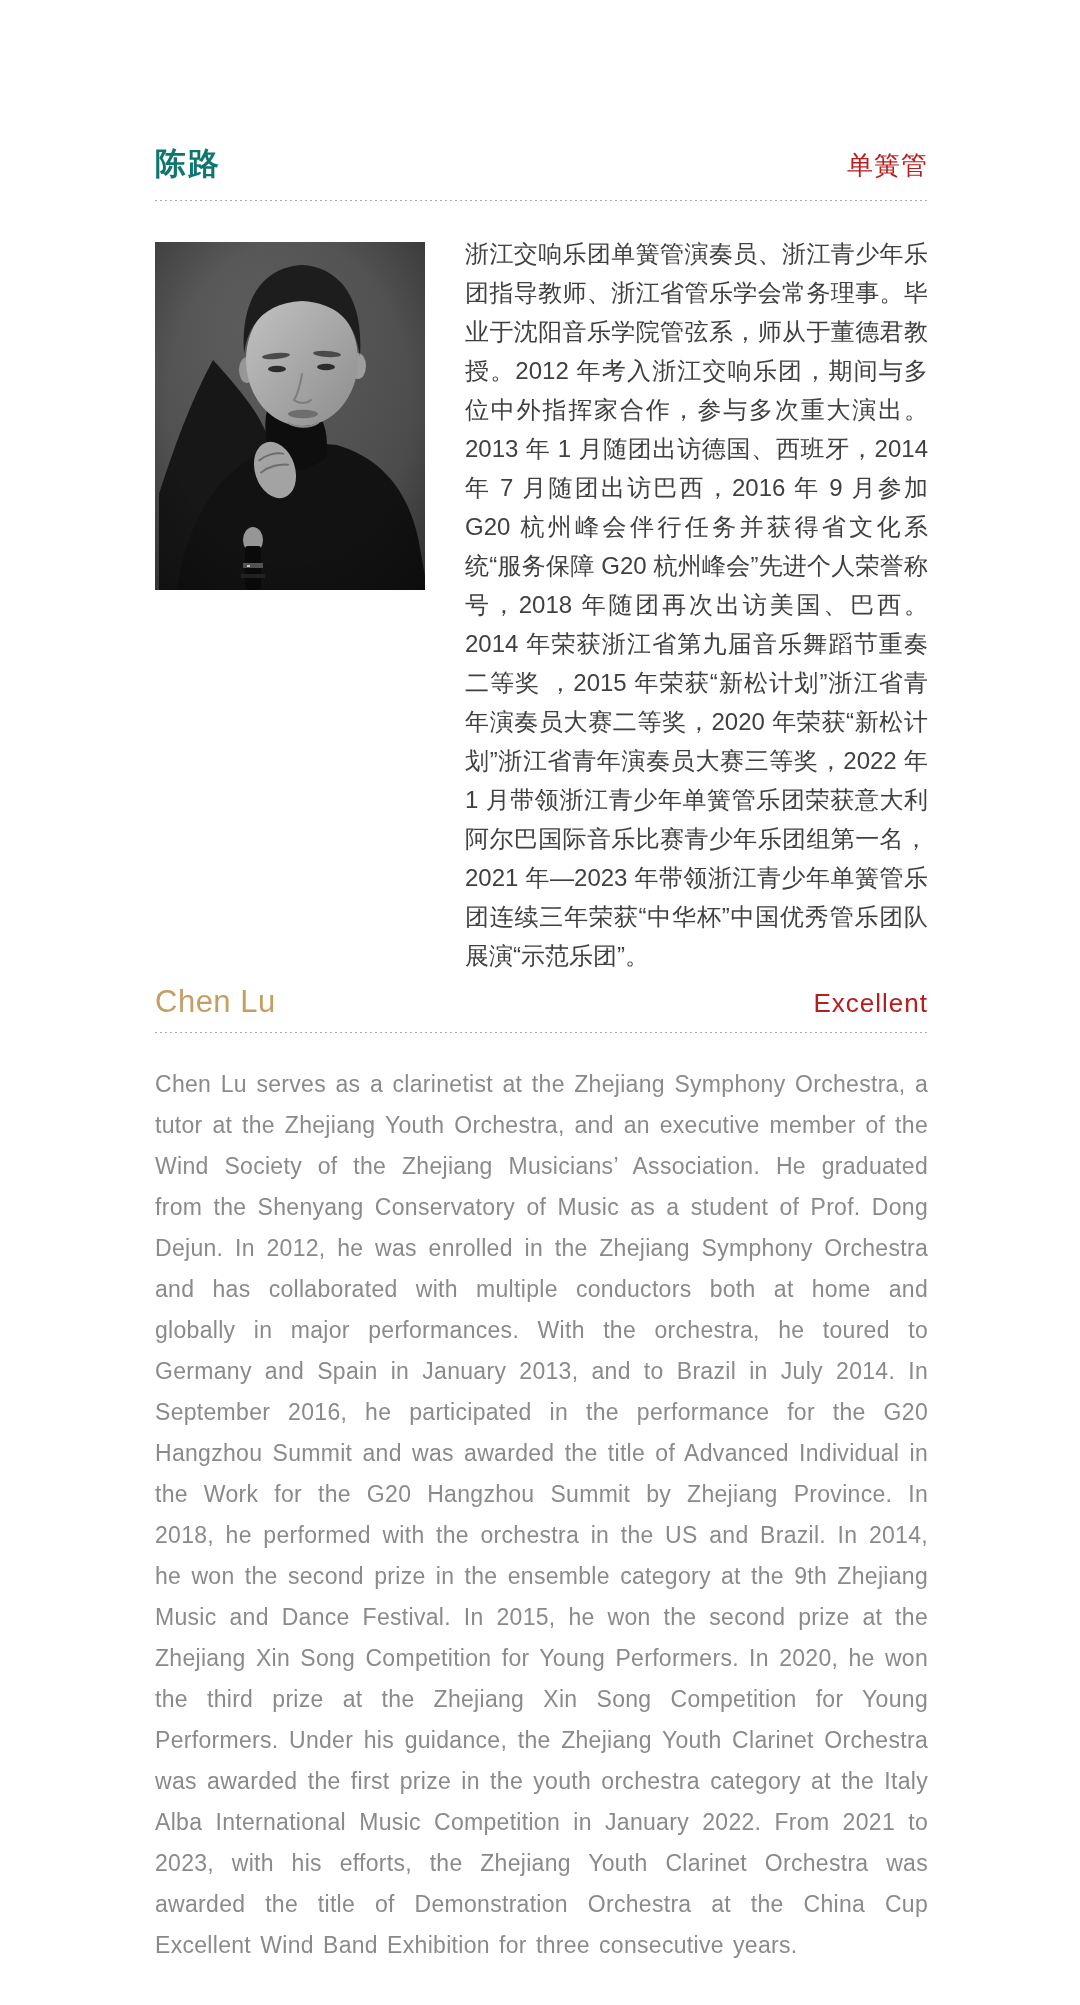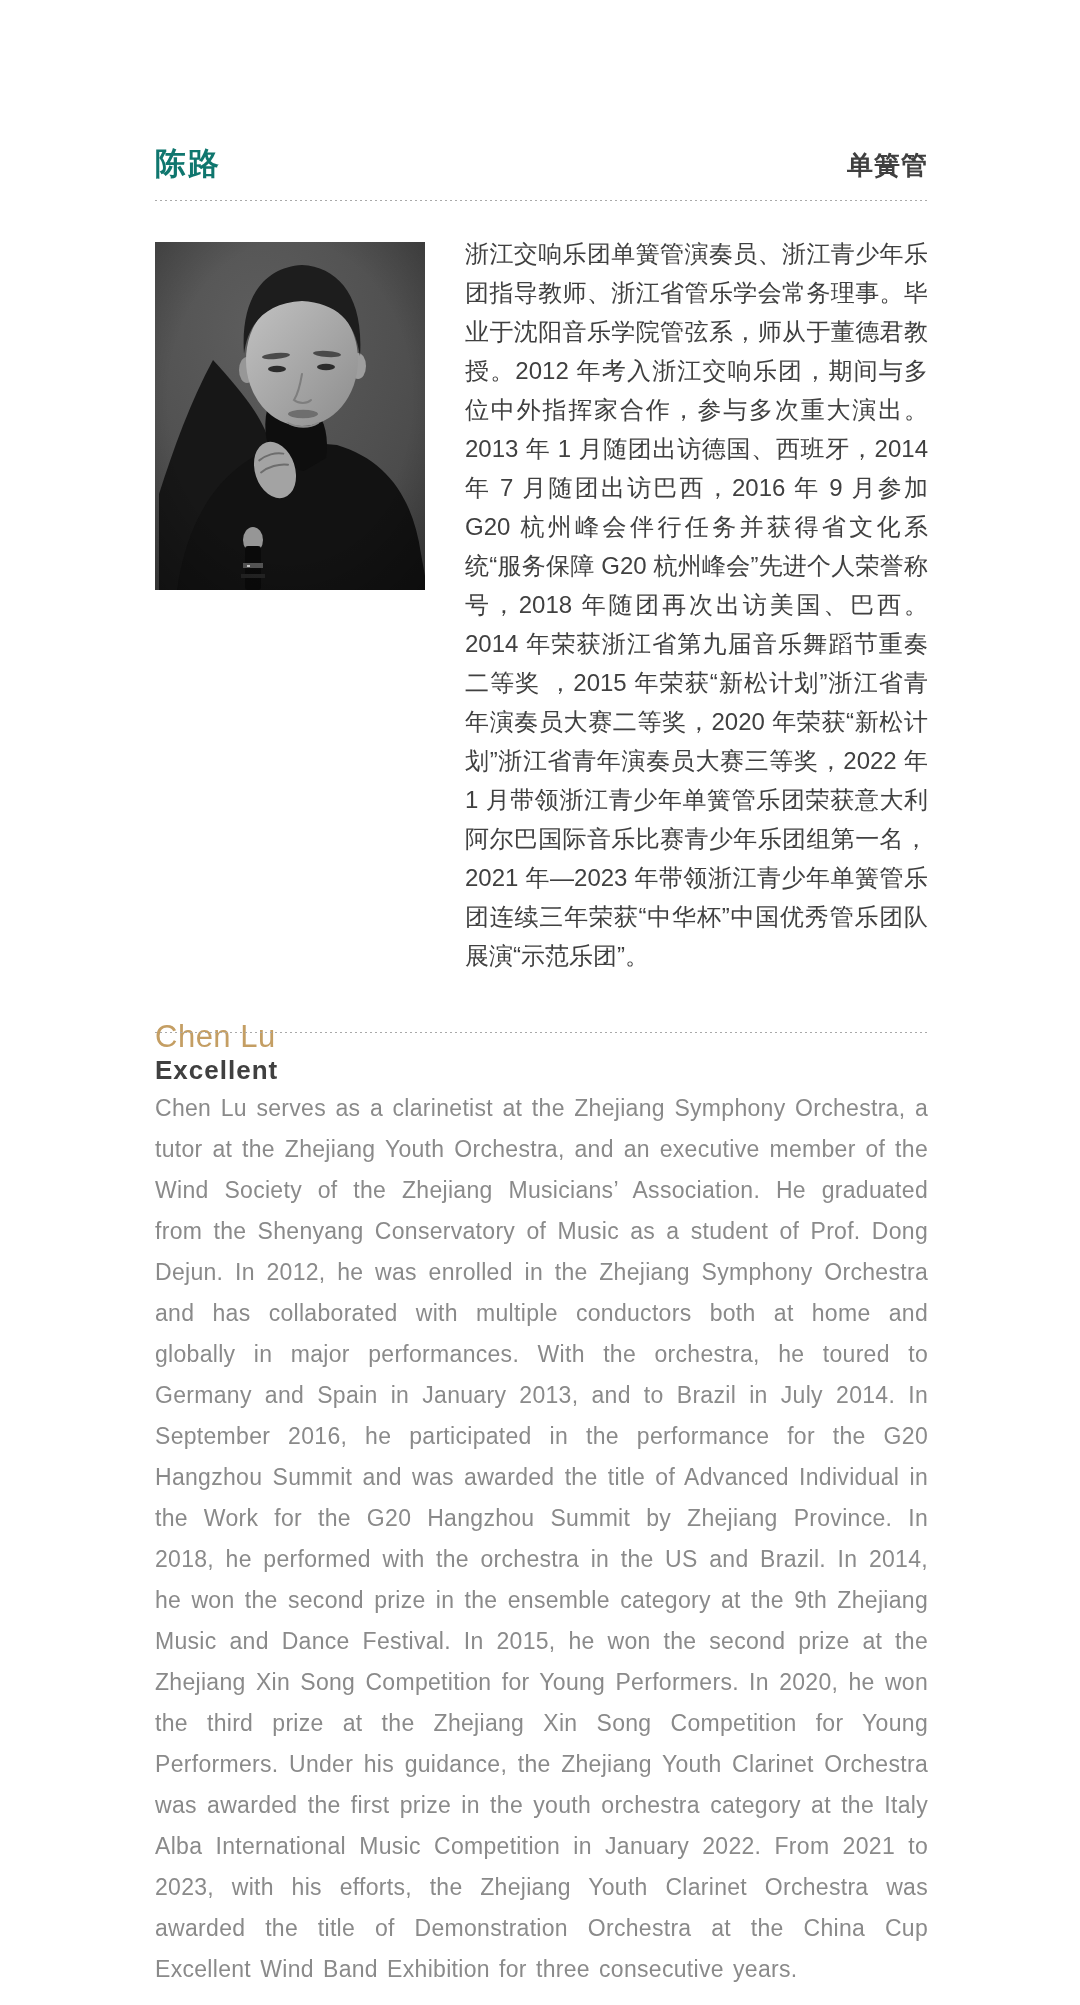--- a/index.html
+++ b/index.html
@@ -26,39 +26,39 @@
     letter-spacing: 2px;
   }
   .name-en {
     font-size: 31px;
     font-weight: 400;
     color: #c49e63;
     letter-spacing: 0.5px;
   }
   .instrument {
     font-size: 26px;
-    font-weight: 700;
-    color: #404040;
+    font-weight: 400;
+    color: #b91c1c;
     letter-spacing: 1px;
   }
 
   
   .dotted {
     height: 2px;
     background-image: repeating-linear-gradient(
       to right, #a9a9a9 0, #a9a9a9 2px, transparent 2px, transparent 5px);
     background-size: 5px 1px;
     background-repeat: repeat-x;
     background-position: 0 50%;
   }
   #cn-divider { left: 155px; top: 199px;  width: 773px; }
   #en-divider { left: 155px; top: 1031px; width: 773px; }
 
   #cn-header { left: 155px; top: 143px; width: 773px; }
-  #en-header { left: 155px; top: 1019px; width: 773px; flex-direction: column; }
+  #en-header { left: 155px; top: 984px; width: 773px; }
 
   
   #cn-photo {
     left: 155px; top: 242px;
     width: 270px; height: 348px;
     display: block;
   }
   #cn-photo svg { display: block; width: 100%; height: 100%; }
 
   
@@ -72,21 +72,20 @@
   }
   #en-bio {
     left: 155px; top: 1064px; width: 773px;
     font-size: 23px;
     line-height: 41px;
     font-weight: 300;
     color: #8a8a8a;
     text-align: justify;
     letter-spacing: 0.3px;
     word-spacing: 2.5px;
-    margin-top: 24px;
   }
 </style>
 </head>
 <body>
 
 <main>
 
   <header class="abs header-row" id="cn-header">
     <h1 class="name-cn">陈路</h1>
     <span class="instrument">单簧管</span>

